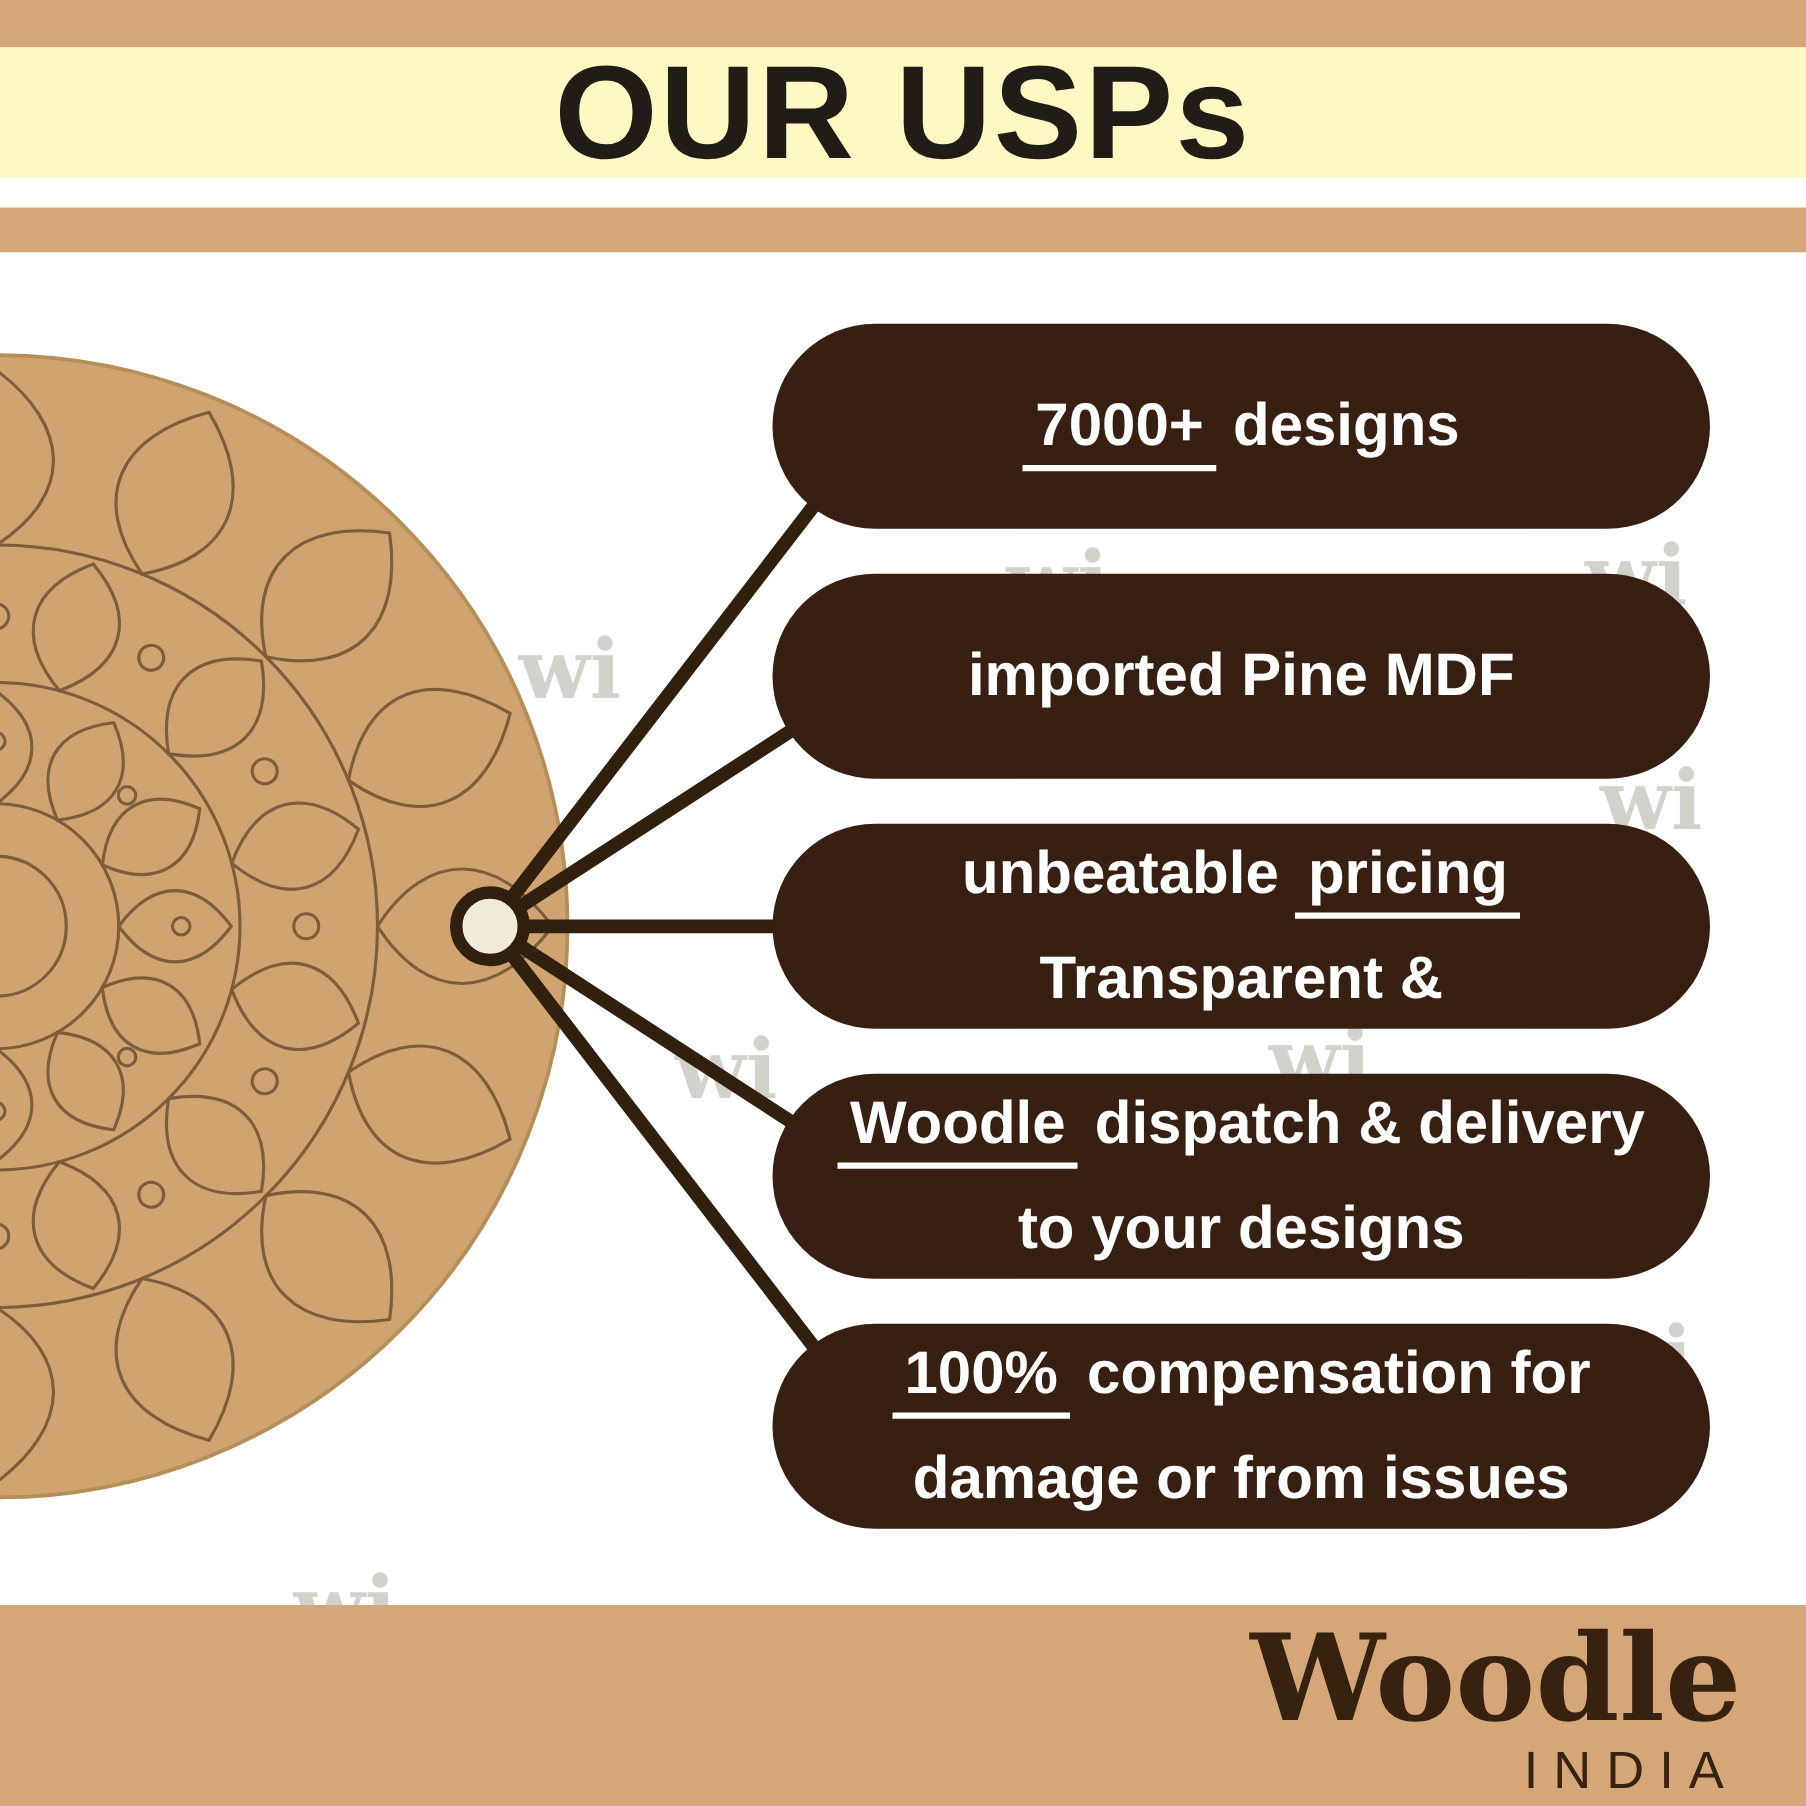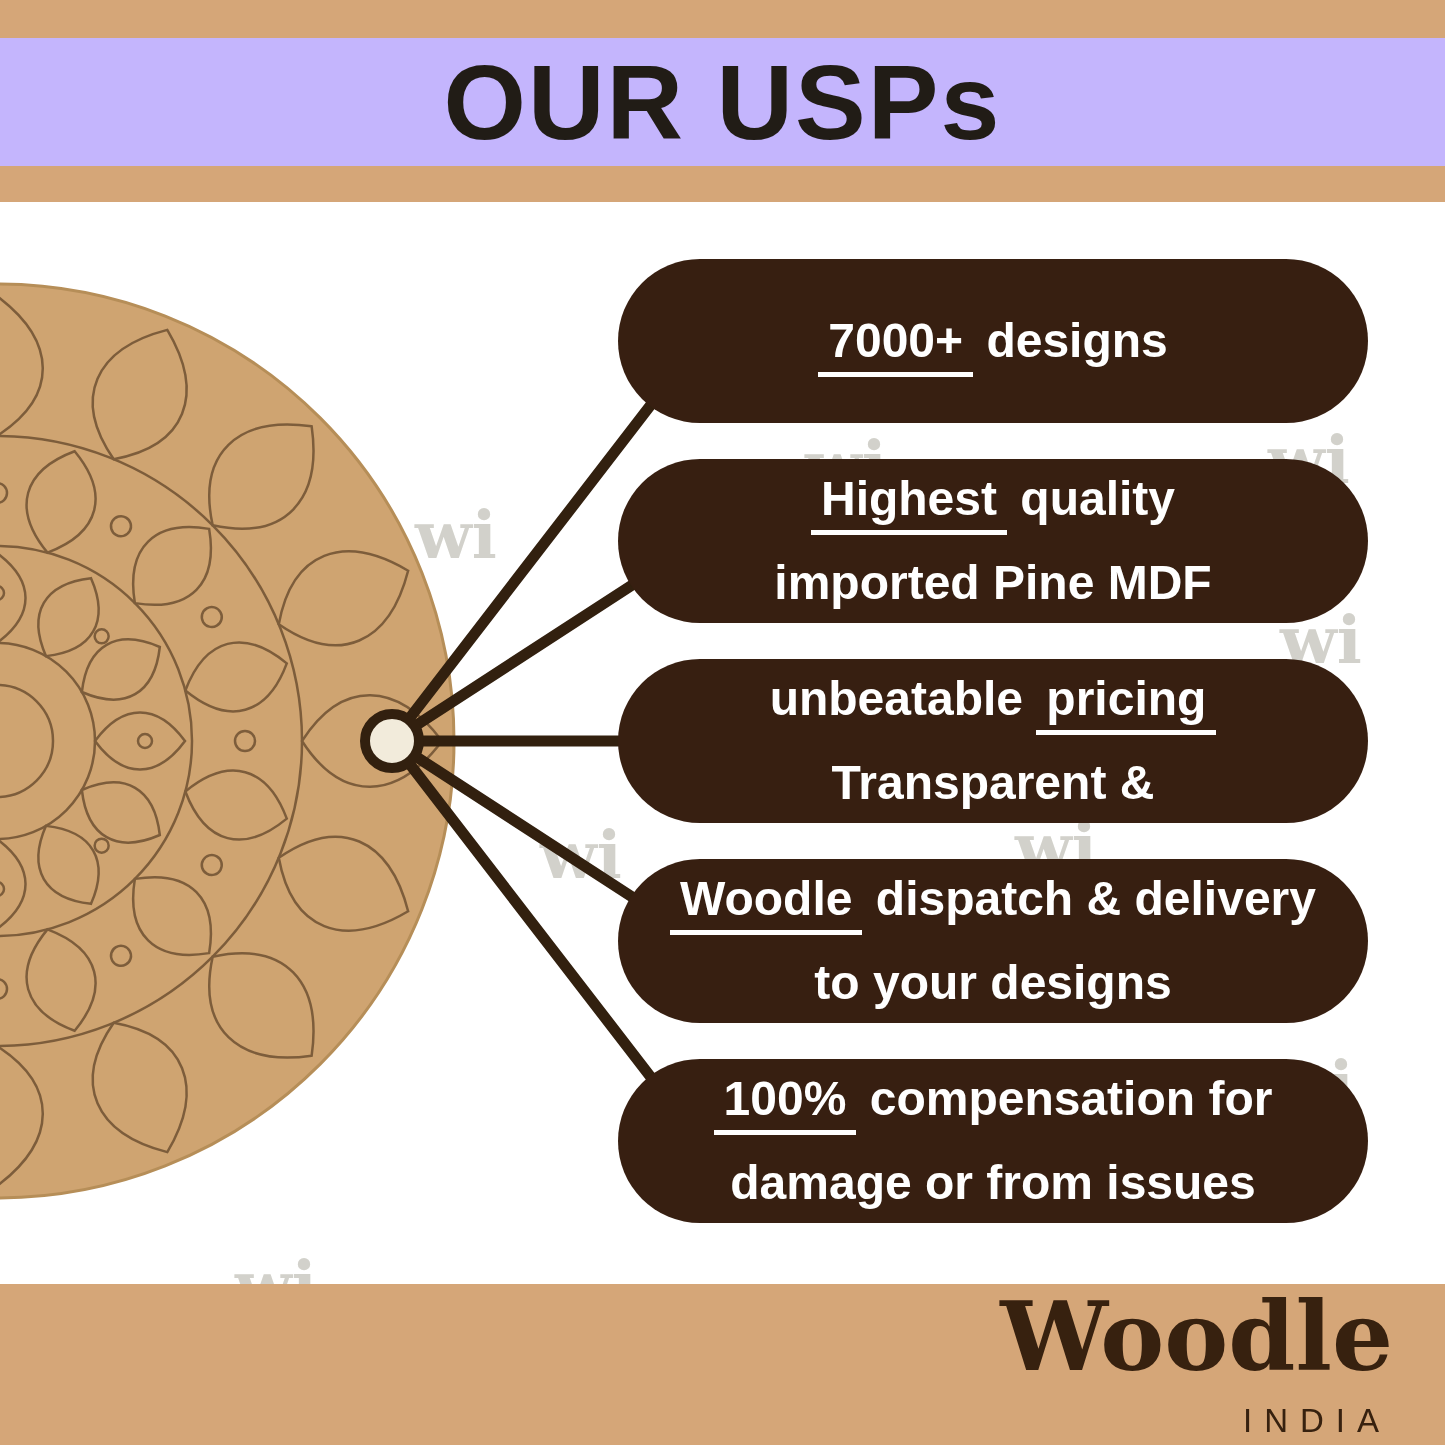--- a/index.html
+++ b/index.html
@@ -5,22 +5,22 @@
   * { box-sizing: border-box; margin: 0; padding: 0; }
   body { margin: 0; background: #fff; }
   .page {
     position: relative; width: 1445px; height: 1445px; overflow: hidden;
     background: #ffffff; font-family: "Liberation Sans", sans-serif;
   }
   .band { position: absolute; left: 0; width: 1445px; background: #d5a678; }
   .band-top { top: 0; height: 38px; }
   .band-sub { top: 166px; height: 36px; }
   .title-band {
-    position: absolute; top: 38px; left: 0; width: 1445px; height: 128px;
-    background: #c4b5fd; display: flex; align-items: center; justify-content: center;
+    position: absolute; top: 38px; left: 0; width: 1445px; height: 104px;
+    background: #fef9c3; display: flex; align-items: center; justify-content: center;
   }
   .title {
     font-size: 106px; font-weight: 800; color: #211c16; letter-spacing: 2px;
     font-family: "Liberation Sans", sans-serif;
   }
   .main { position: absolute; top: 202px; left: 0; width: 1445px; height: 1082px; background: #ffffff; z-index: 0; }
   .wm {
     position: absolute; font-family: "DejaVu Serif", serif; font-weight: 700;
     font-size: 66px; color: #cbcac2; opacity: 0.85; line-height: 1; user-select: none;
   }
@@ -33,22 +33,22 @@
   }
   .bl { white-space: nowrap; }
   .u { border-bottom: 5px solid #ffffff; padding: 0 10px 5px; }
   .u:empty { display: none; }
   .footer { position: absolute; top: 1284px; left: 0; width: 1445px; height: 170px; background: #d5a678; z-index: 3; }
   .brand { position: absolute; right: 52px; bottom: 14px; text-align: right; color: #37210f; }
   .brand-name {
     font-family: "DejaVu Serif", serif; font-weight: 700; font-size: 96px; line-height: 1.02;
   }
   .brand-country {
-    font-family: "Liberation Sans", sans-serif; font-size: 33px; letter-spacing: 12px;
-    margin-top: 16px; margin-right: 2px; color: #37210f;
+    font-family: "Liberation Sans", sans-serif; font-size: 42px; letter-spacing: 12px;
+    margin-top: 0; margin-right: 2px; color: #37210f;
   }
 </style>
 </head>
 <body>
 
 <div class="page">
 
   <div class="band band-top"></div>
 
   <div class="title-band">
@@ -168,21 +168,20 @@
       <line x1="392" y1="741" x2="700" y2="1141"></line>
     </g>
     <circle cx="392" cy="741" r="27" fill="#f2ebdb" stroke="#32200f" stroke-width="10"></circle>
   </svg>
 
   <div class="bubble" style="top:259px">
     <div class="bl"><span></span><span class="u">7000+</span><span> designs</span></div>
   </div>
 
   <div class="bubble" style="top:459px">
-    <div class="bl"><span></span><span class="u">Highest</span><span> quality</span></div>
     <div class="bl"><span>imported Pine MDF</span><span></span></div>
   </div>
 
   <div class="bubble" style="top:659px">
     <div class="bl"><span>unbeatable </span><span class="u">pricing</span><span></span></div>
     <div class="bl"><span>Transparent &amp;</span><span></span></div>
   </div>
 
   <div class="bubble" style="top:859px">
     <div class="bl"><span></span><span class="u">Woodle</span><span> dispatch &amp; delivery</span></div>

